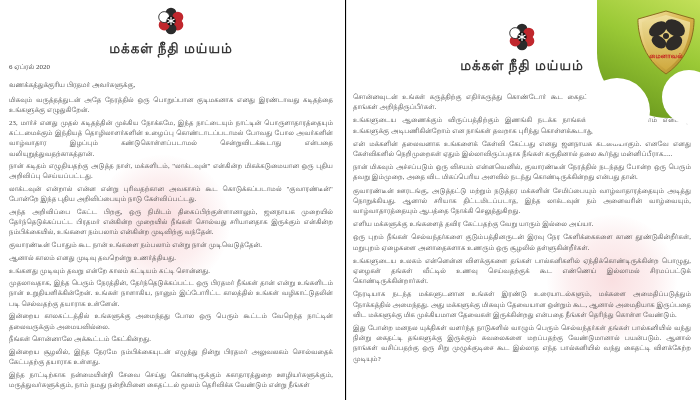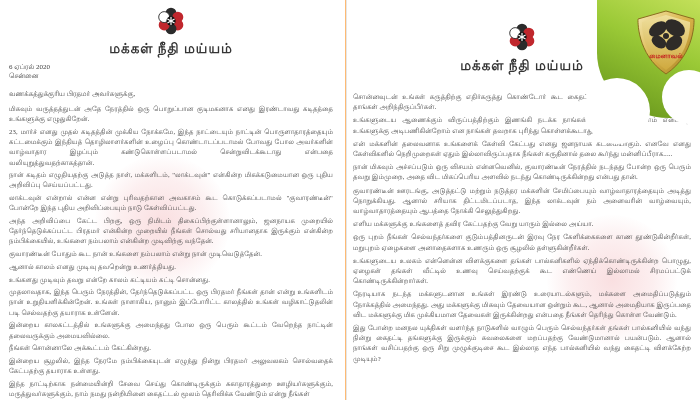--- a/index.html
+++ b/index.html
@@ -1,18 +1,18 @@
 <!DOCTYPE html>
 <html><head>
 <meta charset="utf-8">
 <style>
   * { box-sizing: border-box; margin: 0; padding: 0; }
   html, body { width: 700px; height: 400px; background: #ffffff; }
   body { font-family: "Liberation Serif", serif; }
-  .canvas { position: relative; width: 700px; height: 400px; background: #fdba74; overflow: hidden; }
+  .canvas { position: relative; width: 700px; height: 400px; background: #000000; overflow: hidden; }
 
   .page { position: absolute; top: 0; height: 400px; background: #ffffff; overflow: hidden; }
   .page.left  { left: 0;   width: 345px; padding: 6px 12px 0 9px; }
   .page.right { left: 346px; width: 354px; padding: 22px 9px 0 6px; border-left: 1px solid #e6e6e6; }
 
   .watermark { position: absolute; border-radius: 50%; pointer-events: none;
     background: radial-gradient(circle, rgba(228,96,104,0.20) 0%, rgba(228,96,104,0.10) 45%, rgba(228,96,104,0) 72%); }
   .wm-left  { left: 95px;  top: 155px; width: 135px; height: 135px; }
   .wm-right { left: 200px; top: 215px; width: 130px; height: 130px; }
 
@@ -65,21 +65,20 @@
           <line x1="20" y1="15.2" x2="20" y2="24.8"></line>
           <line x1="15.8" y1="17.6" x2="24.2" y2="22.4"></line>
           <line x1="15.8" y1="22.4" x2="24.2" y2="17.6"></line>
         </g>
       </svg>
       <h1 class="org-name">மக்கள் நீதி மய்யம்</h1>
     </header>
 
     <div class="dateline">
       <div>6 ஏப்ரல் 2020</div>
-      <div>சென்னை</div>
     </div>
 
     <p class="salutation">வணக்கத்துக்குரிய பிரதமர் அவர்களுக்கு,</p>
 
     <div class="body-text">
       <p class="para">மிகவும் வருத்தத்துடன் அதே நேரத்தில் ஒரு பொறுப்பான குடிமகனாக எனது இரண்டாவது கடிதத்தை உங்களுக்கு எழுதுகிறேன்.</p>
       <p class="para">23, மார்ச் எனது முதல் கடிதத்தின் முக்கிய நோக்கமே, இந்த நாட்டையும் நாட்டின் பொருளாதாரத்தையும் கட்டமைக்கும் இந்தியத் தொழிலாளர்களின் உழைப்பு கொண்டாடப்படாமல் போவது போல அவர்களின் வாழ்வாதார இழப்பும் கண்டுகொள்ளப்படாமல் சென்றுவிடக்கூடாது என்பதை வலியுறுத்துவதற்காகத்தான்.</p>
       <p class="para">நான் கடிதம் எழுதியதற்கு அடுத்த நாள், மக்களிடம், "லாக்டவுன்" என்கின்ற மிகக்கடுமையான ஒரு புதிய அறிவிப்பு செய்யப்பட்டது.</p>
       <p class="para">லாக்டவுன் என்றால் என்ன என்று புரிவதற்கான அவகாசம் கூட கொடுக்கப்படாமல் "குவாரண்டீன்" போன்றே இந்த புதிய அறிவிப்பையும் நாடு கேள்விப்பட்டது.</p>
       <p class="para">அந்த அறிவிப்பை கேட்ட பிறகு, ஒரு நிமிடம் திகைப்பிற்குள்ளானாலும், ஜனநாயக முறையில் தேர்ந்தெடுக்கப்பட்ட பிரதமர் என்கின்ற முறையில் நீங்கள் சொல்வது சரியானதாக இருக்கும் என்கின்ற நம்பிக்கையில், உங்களை நம்பலாம் என்கின்ற முடிவிற்கு வந்தேன்.</p>

